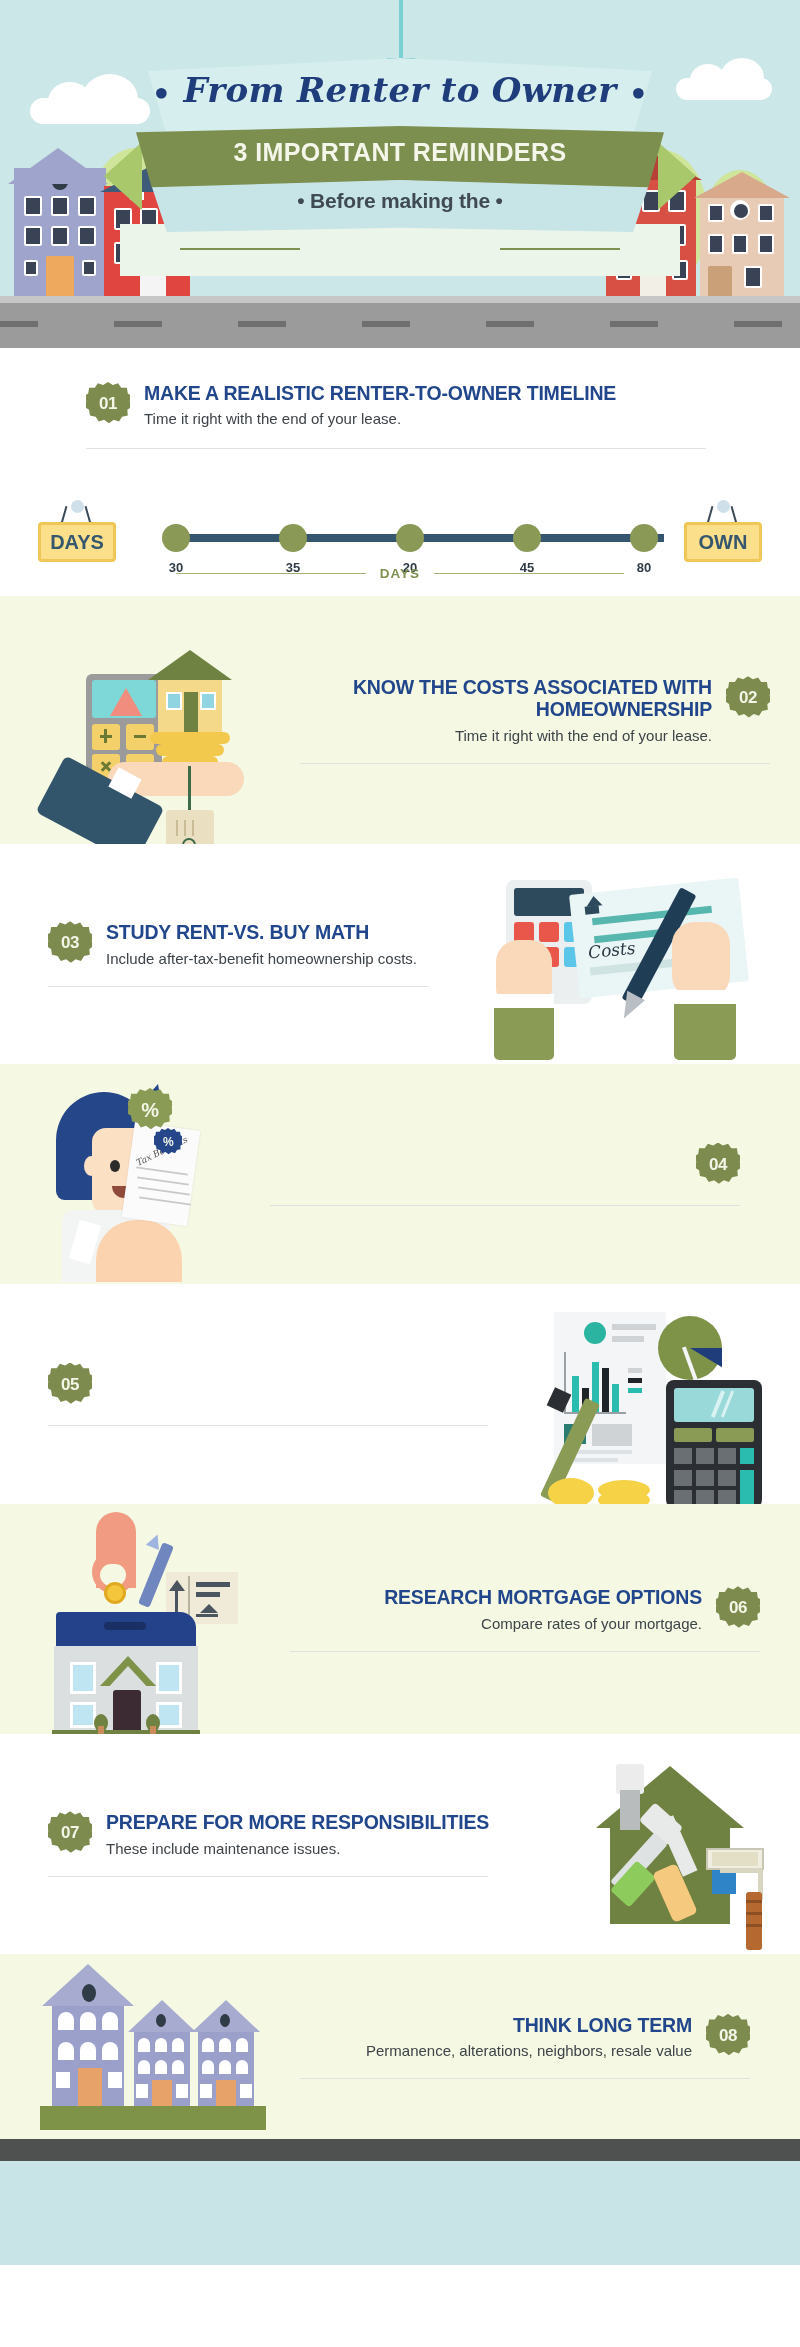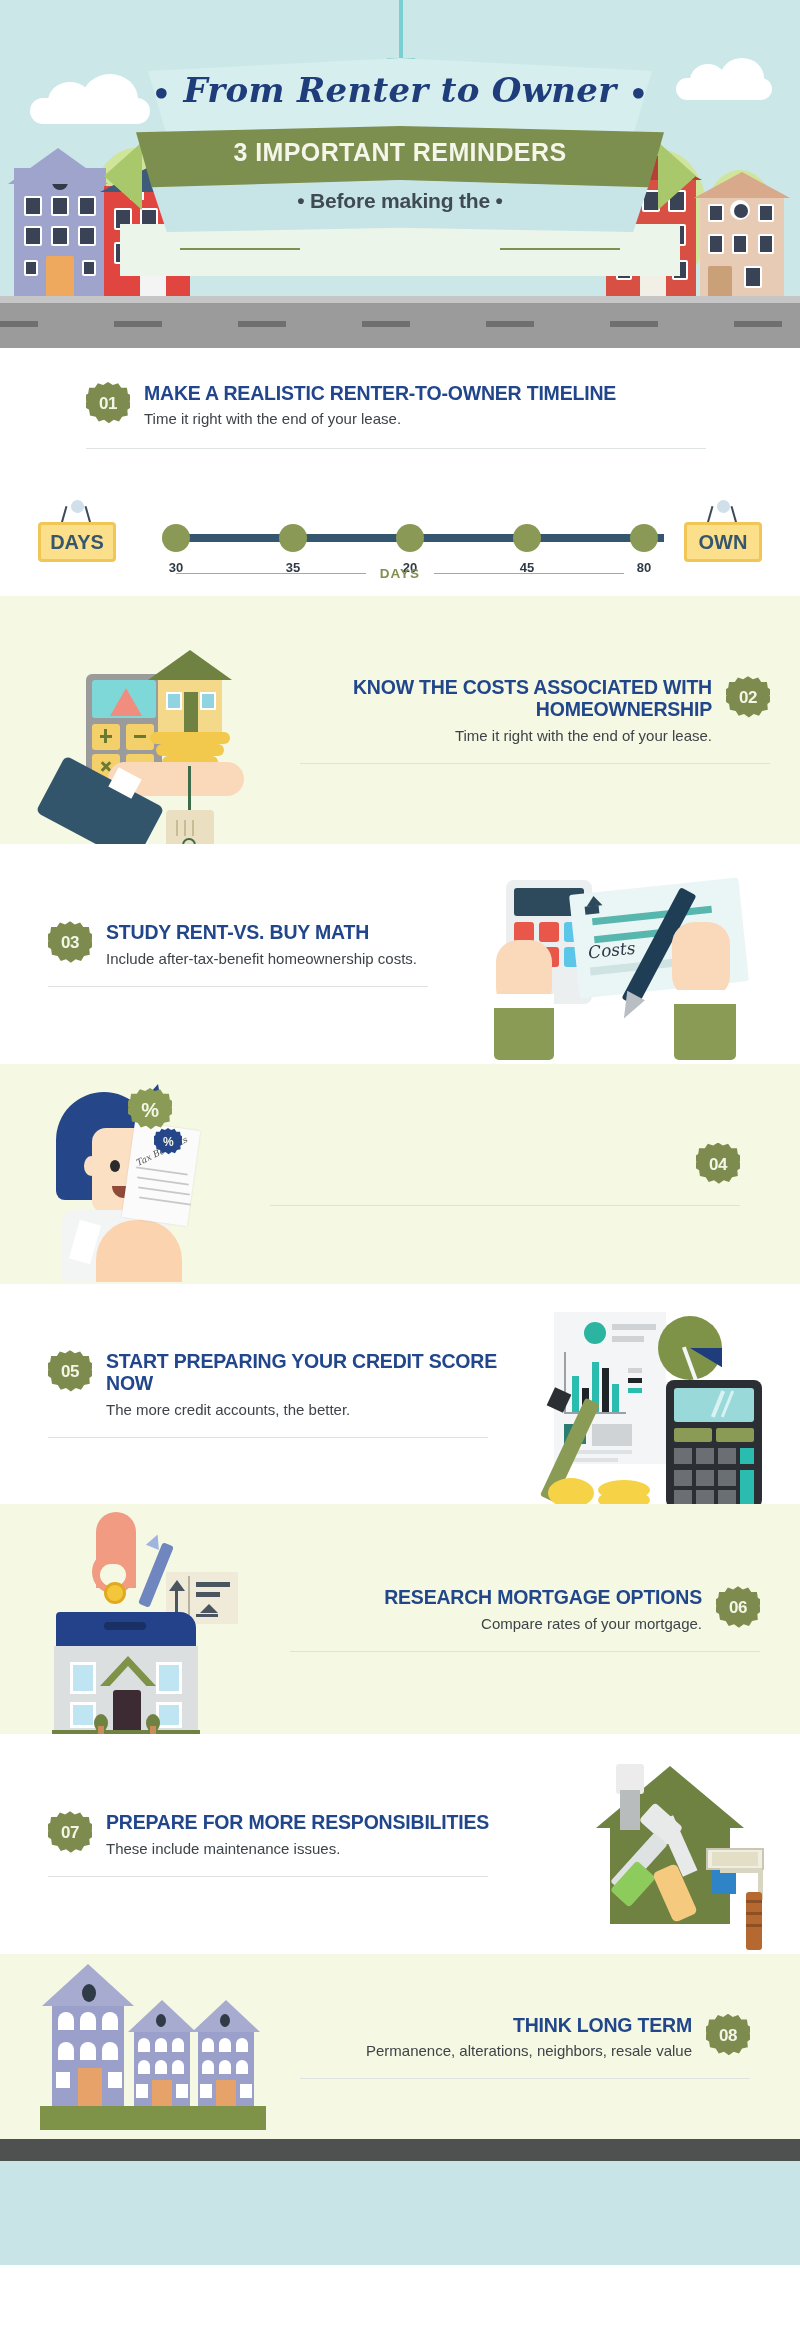--- a/index.html
+++ b/index.html
@@ -595,24 +595,20 @@
     </div>
   </div>
 
   <div class="section sec5 plain">
     <div class="row">
       <div class="copy align-left">
         <div class="hd-line">
           <div class="badge">
             <div class="burst"></div>
             <div class="num">05</div>
-          </div>
-          <div>
-            <div class="title">START PREPARING YOUR CREDIT SCORE NOW</div>
-            <div class="sub">The more credit accounts, the better.</div>
           </div>
         </div>
         <div class="hr"></div>
       </div>
 
       <div class="art">
 
         <div class="rect" style="left:34px;top:28px;width:112px;height:152px;background:#f4f5f6;"></div>
         <div class="circ" style="left:64px;top:38px;width:22px;height:22px;background:#2bb5a0;"></div>
         <div class="rect" style="left:92px;top:40px;width:44px;height:6px;background:#cfd3d6;"></div>

